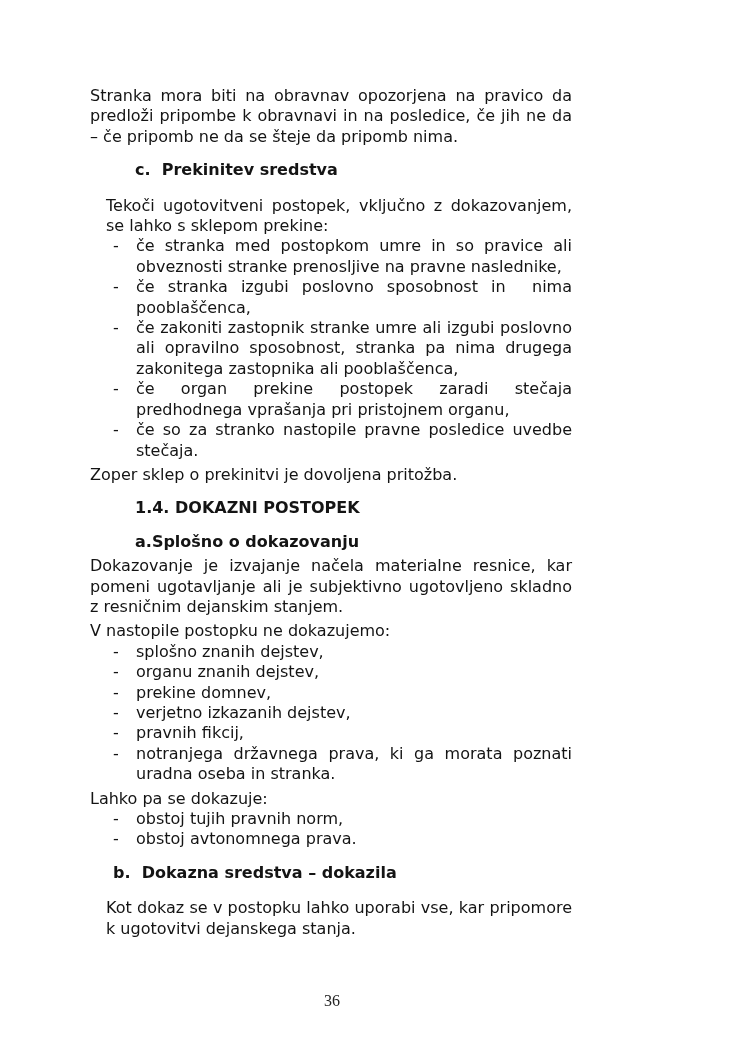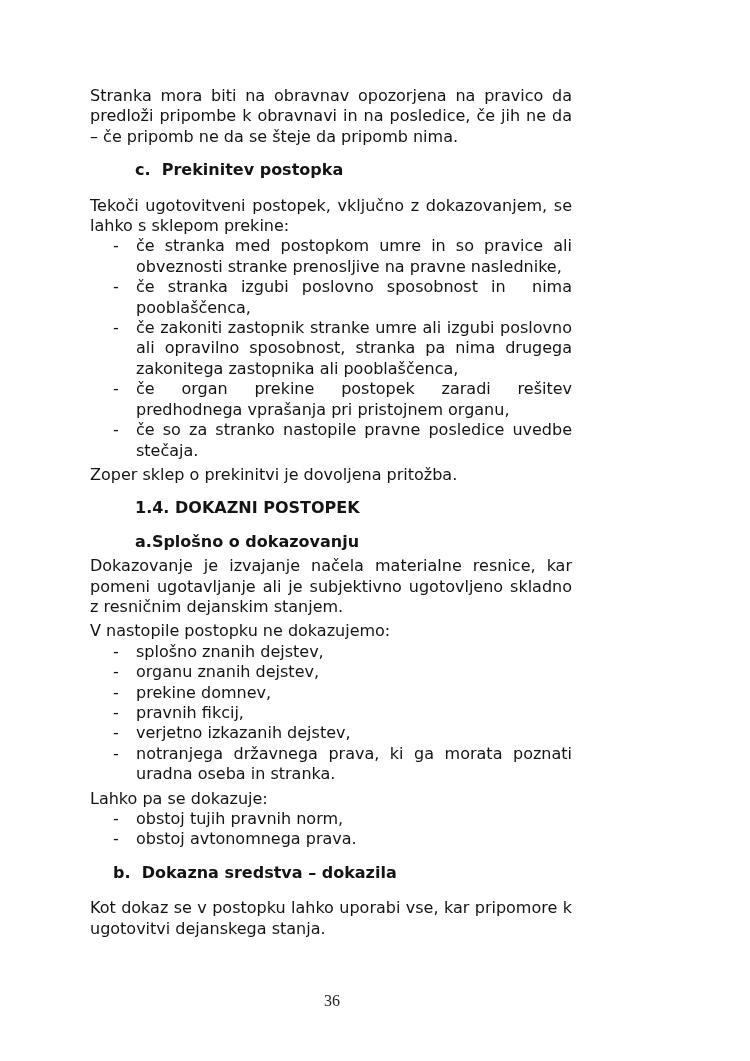--- a/index.html
+++ b/index.html
@@ -26,20 +26,21 @@
   }
   p {
     margin: 0;
     text-align: justify;
   }
   .gap {
     margin-top: 4px;
   }
   .gap-lg {
     margin-top: 15px;
+    margin-left: 16px;
   }
   .heading {
     font-weight: bold;
     margin: 13px 0 0 0;
     text-align: left;
     white-space: pre-wrap;
   }
   .indent-45 { padding-left: 45px; }
   .indent-23 { padding-left: 23px; }
   .list { margin: 0; }
@@ -66,48 +67,48 @@
     color: #222;
   }
 </style>
 </head>
 <body>
 
 <div class="page">
 
   <p>Stranka mora biti na obravnav opozorjena na pravico da predloži pripombe k obravnavi in na posledice, če jih ne da – če pripomb ne da se šteje da pripomb nima.</p>
 
-  <div class="heading indent-45">c.  Prekinitev postopka</div>
+  <div class="heading indent-45">c.  Prekinitev sredstva</div>
 
   <p class="gap-lg">Tekoči ugotovitveni postopek, vključno z dokazovanjem, se lahko s sklepom prekine:</p>
 
   <div class="list">
     <div class="li">če stranka med postopkom umre in so pravice ali obveznosti stranke prenosljive na pravne naslednike,</div>
     <div class="li">če stranka izgubi poslovno sposobnost in  nima pooblaščenca,</div>
     <div class="li">če zakoniti zastopnik stranke umre ali izgubi poslovno ali opravilno sposobnost, stranka pa nima drugega zakonitega zastopnika ali pooblaščenca,</div>
-    <div class="li">če organ prekine postopek zaradi rešitev predhodnega vprašanja pri pristojnem organu,</div>
+    <div class="li">če organ prekine postopek zaradi stečaja predhodnega vprašanja pri pristojnem organu,</div>
     <div class="li">če so za stranko nastopile pravne posledice uvedbe stečaja.</div>
   </div>
 
   <p class="gap">Zoper sklep o prekinitvi je dovoljena pritožba.</p>
 
   <div class="heading indent-45">1.4. DOKAZNI POSTOPEK</div>
 
   <div class="heading indent-45">a.Splošno o dokazovanju</div>
 
   <p class="gap">Dokazovanje je izvajanje načela materialne resnice, kar pomeni ugotavljanje ali je subjektivno ugotovljeno skladno z resničnim dejanskim stanjem.</p>
 
   <p class="gap">V nastopile postopku ne dokazujemo:</p>
 
   <div class="list">
     <div class="li">splošno znanih dejstev,</div>
     <div class="li">organu znanih dejstev,</div>
     <div class="li">prekine domnev,</div>
+    <div class="li">verjetno izkazanih dejstev,</div>
     <div class="li">pravnih fikcij,</div>
-    <div class="li">verjetno izkazanih dejstev,</div>
     <div class="li">notranjega državnega prava, ki ga morata poznati uradna oseba in stranka.</div>
   </div>
 
   <p class="gap">Lahko pa se dokazuje:</p>
 
   <div class="list">
     <div class="li">obstoj tujih pravnih norm,</div>
     <div class="li">obstoj avtonomnega prava.</div>
   </div>
 

